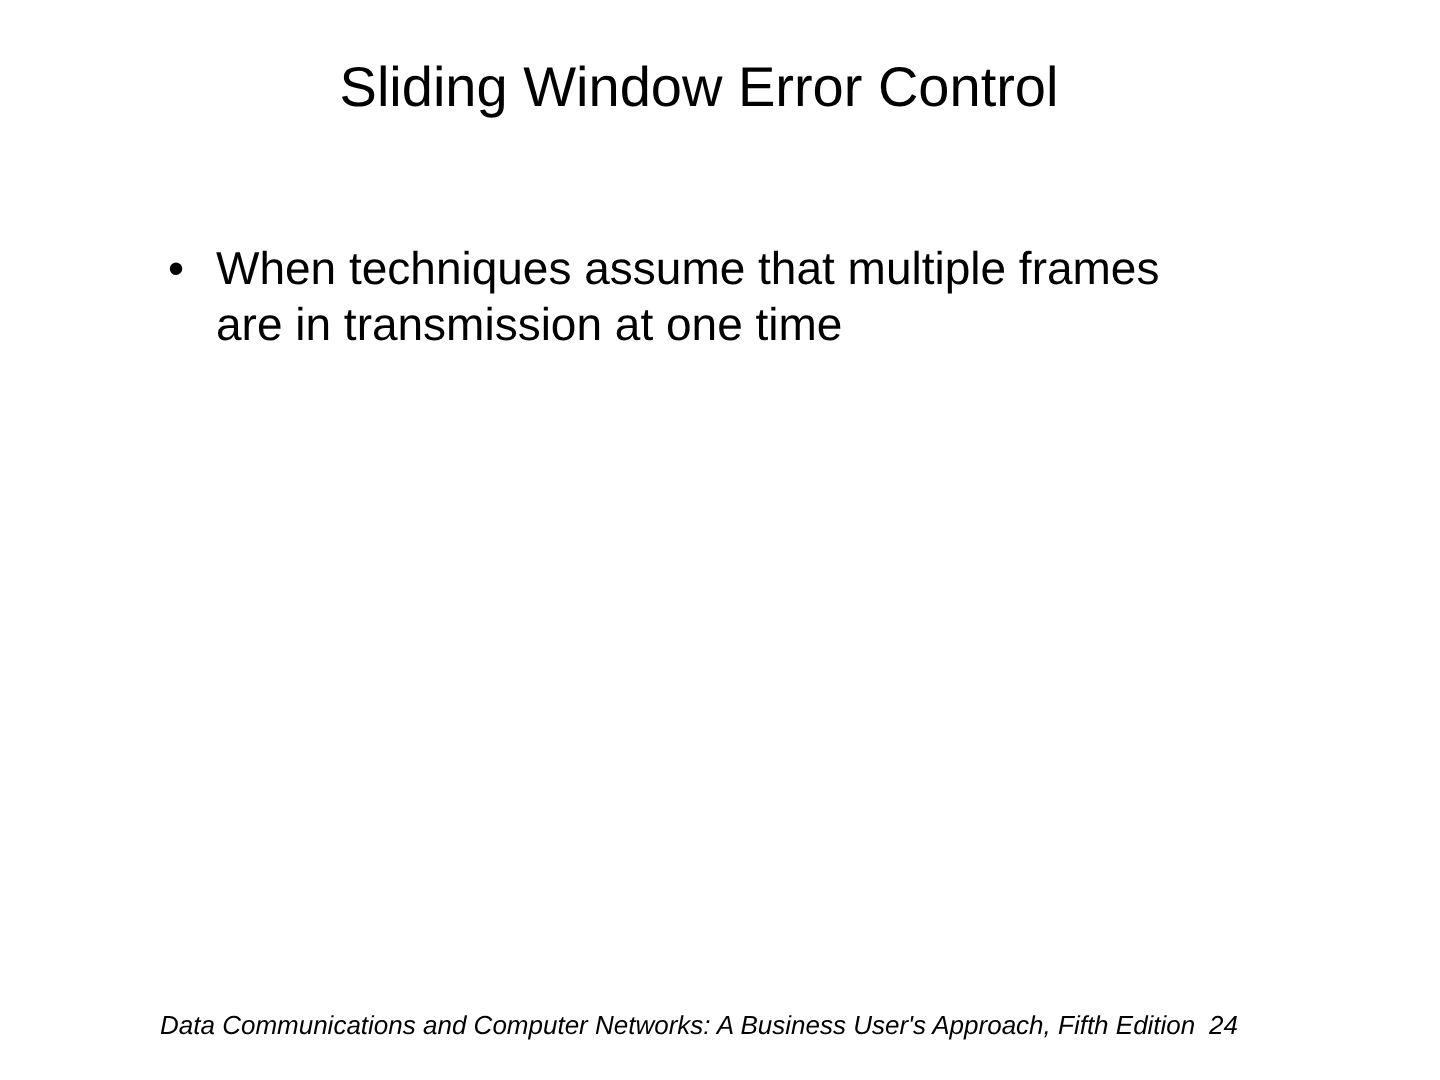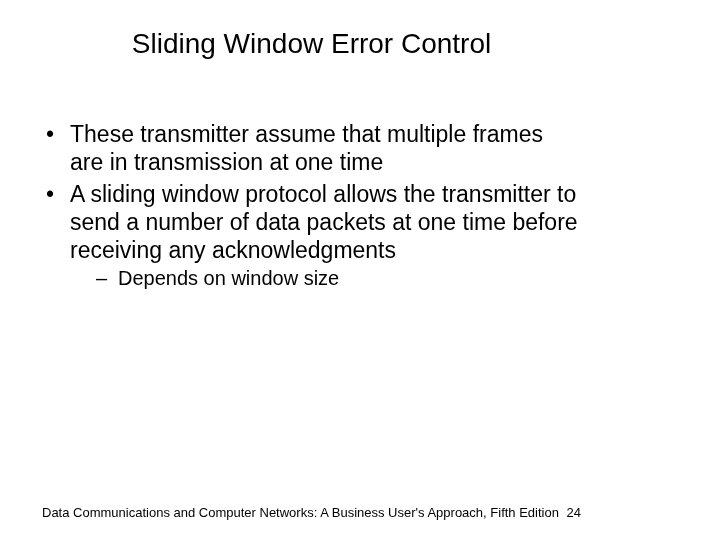--- a/index.html
+++ b/index.html
@@ -10,20 +10,21 @@
     background: #ffffff;
     font-family: Arial, Helvetica, sans-serif;
     color: #000000;
     overflow: hidden;
   }
   .slide {
     position: relative;
     width: 623px;
     height: 540px;
     box-sizing: border-box;
+    margin-left: 38px;
   }
   .title {
     position: absolute;
     top: 28px;
     left: 0;
     width: 100%;
     text-align: center;
     font-size: 28px;
     font-weight: normal;
   }
@@ -71,41 +72,34 @@
   }
   .footer {
     position: absolute;
     bottom: 20px;
     left: 42px;
     right: 42px;
     font-size: 13px;
     display: flex;
     justify-content: space-between;
     align-items: center;
+    font-style: italic;
   }
 </style>
 </head>
 <body>
 
 <div class="slide">
 
   <div class="title">Sliding Window Error Control</div>
 
   <div class="body">
     <ul class="top">
       <li>
-        <span>These transmitter assume that multiple frames are in transmission at one time</span>
-      </li>
-      <li>
-        <span>A sliding window protocol allows the transmitter to send a number of data packets at one time before receiving any acknowledgments</span>
-        <ul class="sub">
-          <li>
-            <span>Depends on window size</span>
-          </li>
-        </ul>
+        <span>When techniques assume that multiple frames are in transmission at one time</span>
       </li>
     </ul>
   </div>
 
   <div class="footer">
     <span>Data Communications and Computer Networks: A Business User's Approach, Fifth Edition</span>
     <span>24</span>
   </div>
 
 </div>

